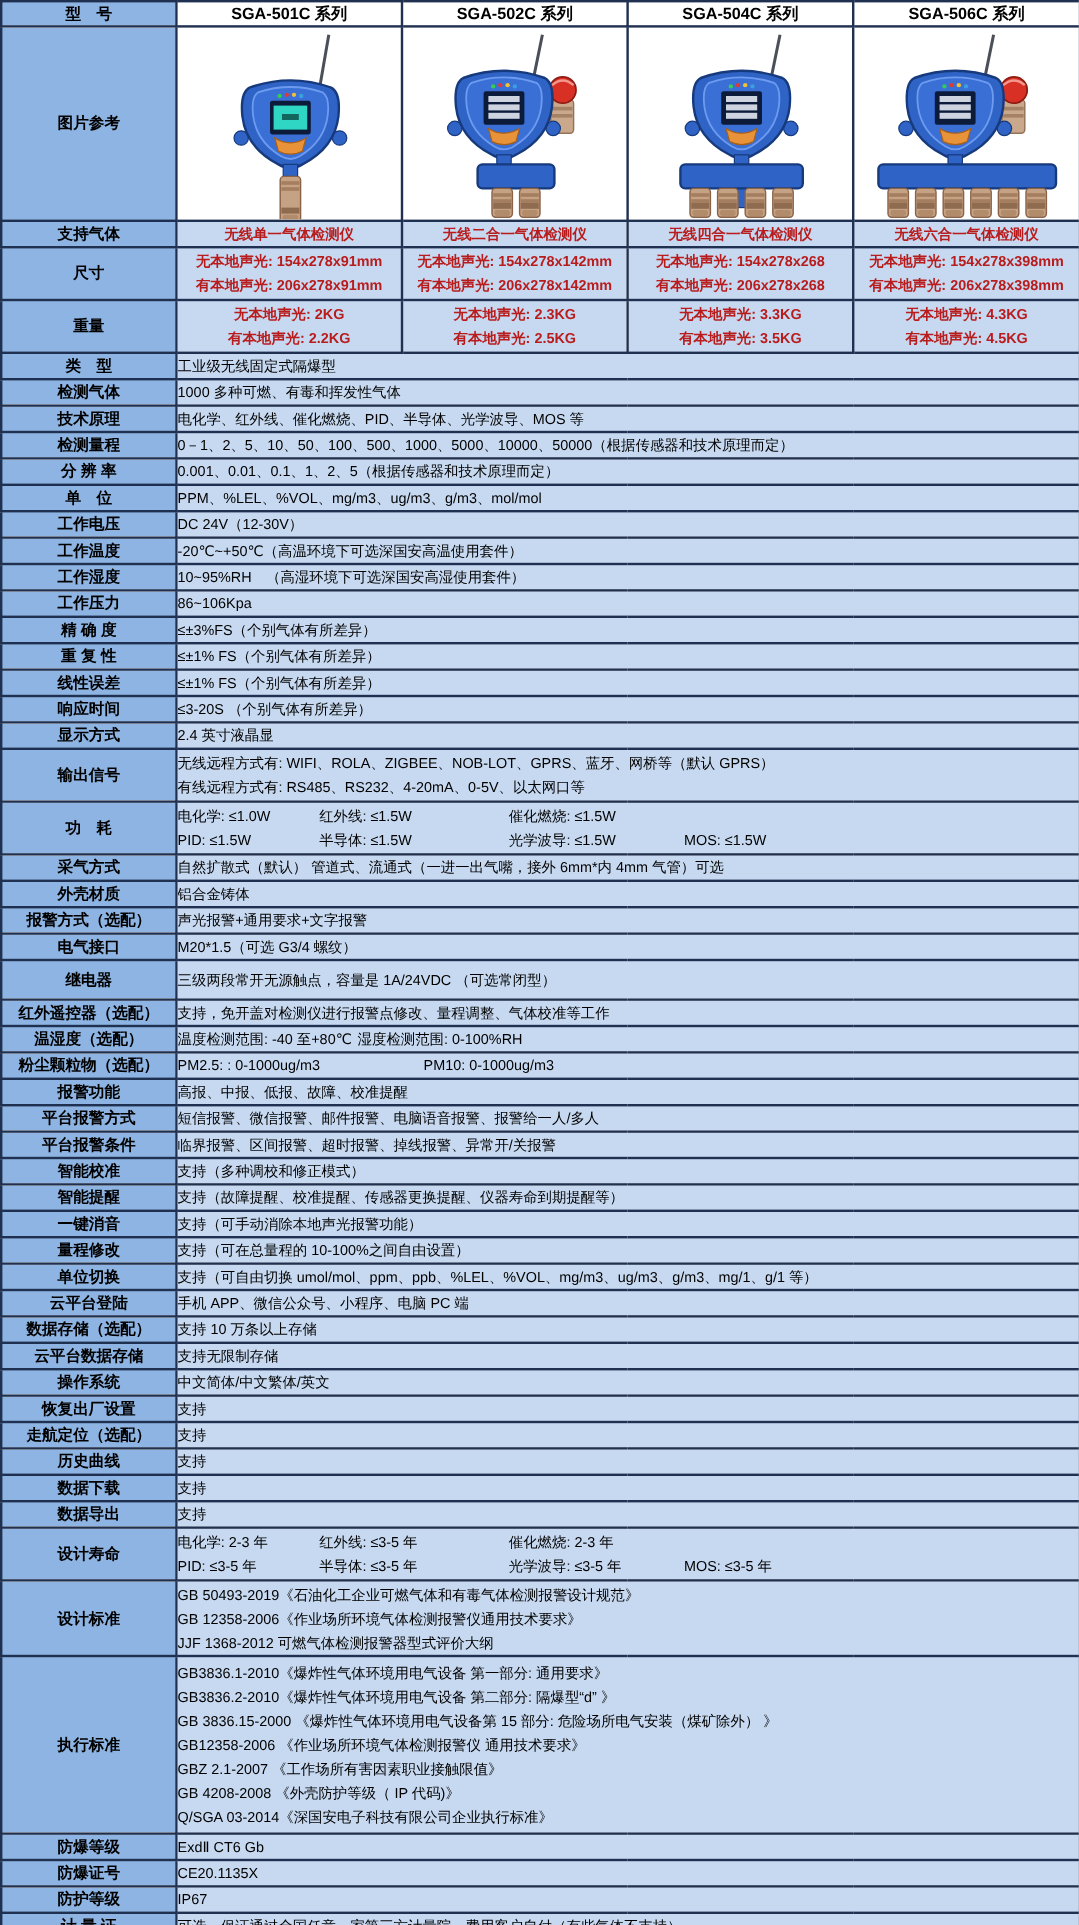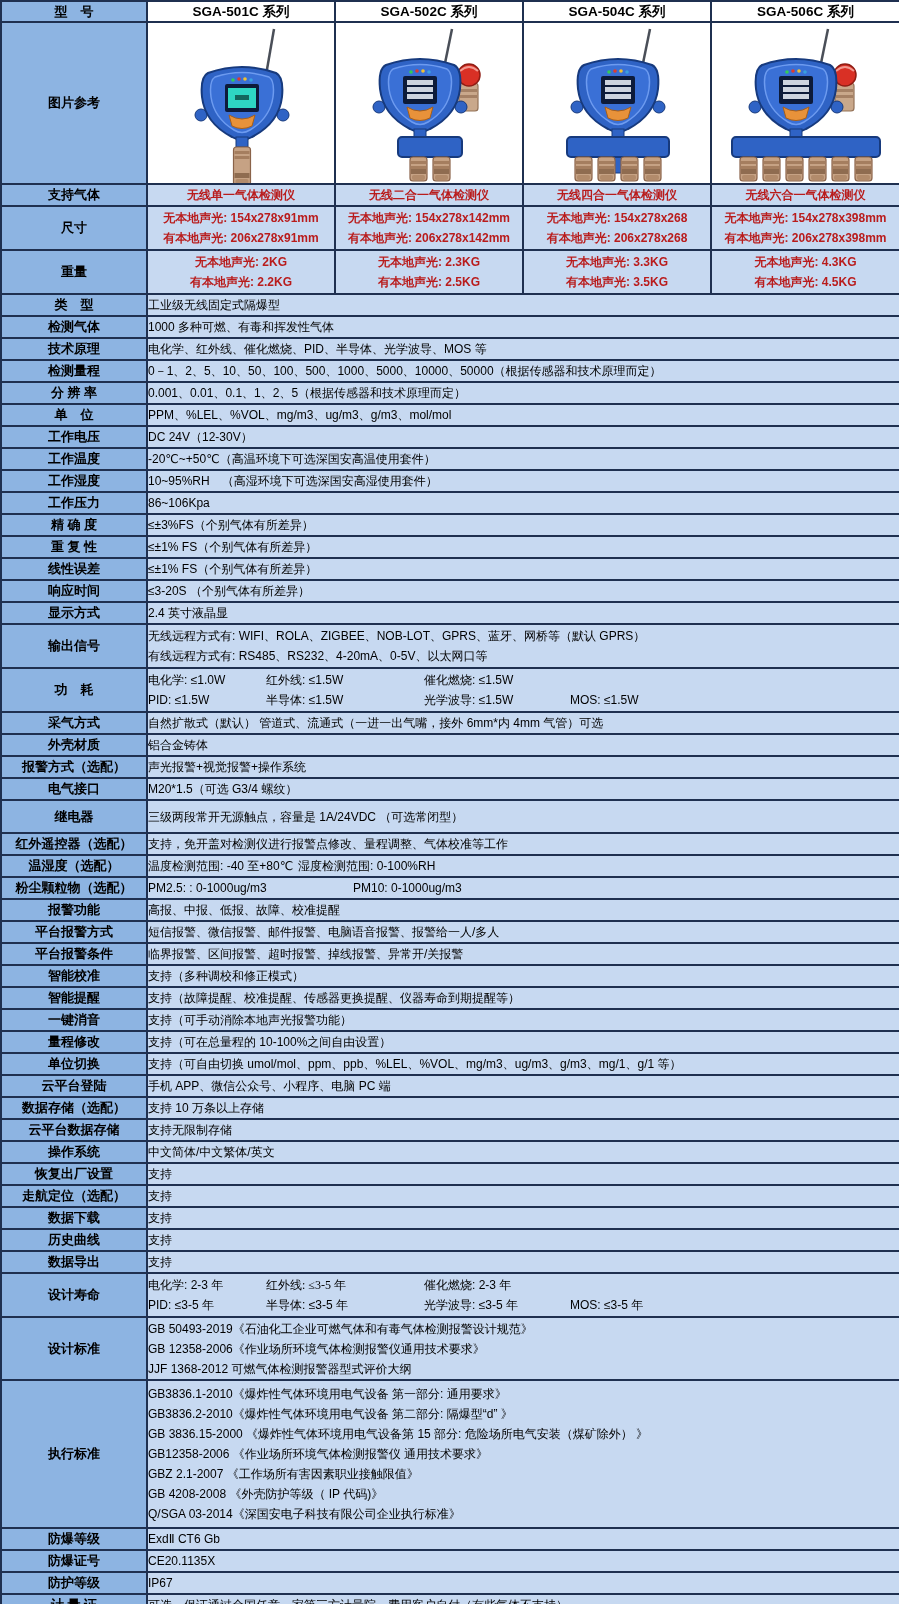--- a/index.html
+++ b/index.html
@@ -424,21 +424,21 @@
       </tr>
       <tr style="height: 21px;">
         <td class="lbl">外壳材质</td>
         <td class="val" colspan="4">
           <div class="line"><span class="seg">铝合金铸体</span></div>
         </td>
       </tr>
       <tr style="height: 21px;">
         <td class="lbl">报警方式（选配）</td>
         <td class="val" colspan="4">
-          <div class="line"><span class="seg">声光报警+视觉报警+操作系统</span></div>
+          <div class="line"><span class="seg">声光报警+通用要求+文字报警</span></div>
         </td>
       </tr>
       <tr style="height: 21px;">
         <td class="lbl">电气接口</td>
         <td class="val" colspan="4">
           <div class="line"><span class="seg">M20*1.5（可选 G3/4 螺纹）</span></div>
         </td>
       </tr>
       <tr style="height: 33px;">
         <td class="lbl">继电器</td>
@@ -542,41 +542,41 @@
           <div class="line"><span class="seg">支持</span></div>
         </td>
       </tr>
       <tr style="height: 21px; border-radius: 11px;">
         <td class="lbl">走航定位（选配）</td>
         <td class="val" colspan="4">
           <div class="line"><span class="seg">支持</span></div>
         </td>
       </tr>
       <tr style="height: 21px;">
+        <td class="lbl">历史曲线</td>
+        <td class="val" colspan="4">
+          <div class="line"><span class="seg">支持</span></div>
+        </td>
+      </tr>
+      <tr style="height: 21px;">
         <td class="lbl">数据下载</td>
-        <td class="val" colspan="4">
-          <div class="line"><span class="seg">支持</span></div>
-        </td>
-      </tr>
-      <tr style="height: 21px;">
-        <td class="lbl">历史曲线</td>
         <td class="val" colspan="4">
           <div class="line"><span class="seg">支持</span></div>
         </td>
       </tr>
       <tr style="height: 21px;">
         <td class="lbl">数据导出</td>
         <td class="val" colspan="4">
           <div class="line"><span class="seg">支持</span></div>
         </td>
       </tr>
       <tr style="height: 44px;">
         <td class="lbl">设计寿命</td>
         <td class="val" colspan="4">
-          <div class="line"><span class="seg" style="min-width: 118px;">电化学: 2-3 年</span><span class="seg" style="min-width: 158px; font-family: Liberation Serif, serif;">红外线: ≤3-5 年</span><span class="seg">催化燃烧: 2-3 年</span></div>
+          <div class="line"><span class="seg" style="min-width: 118px;">电化学: 2-3 年</span><span class="seg" style="min-width: 158px;">红外线: ≤3-5 年</span><span class="seg">催化燃烧: 2-3 年</span></div>
           <div class="line"><span class="seg" style="min-width: 118px;">PID: ≤3-5 年</span><span class="seg" style="min-width: 158px;">半导体: ≤3-5 年</span><span class="seg" style="min-width: 146px;">光学波导: ≤3-5 年</span><span class="seg">MOS: ≤3-5 年</span></div>
         </td>
       </tr>
       <tr style="height: 63px;">
         <td class="lbl">设计标准</td>
         <td class="val" colspan="4">
           <div class="line"><span class="seg">GB 50493-2019《石油化工企业可燃气体和有毒气体检测报警设计规范》</span></div>
           <div class="line"><span class="seg">GB 12358-2006《作业场所环境气体检测报警仪通用技术要求》</span></div>
           <div class="line"><span class="seg">JJF 1368-2012 可燃气体检测报警器型式评价大纲</span></div>
         </td>

